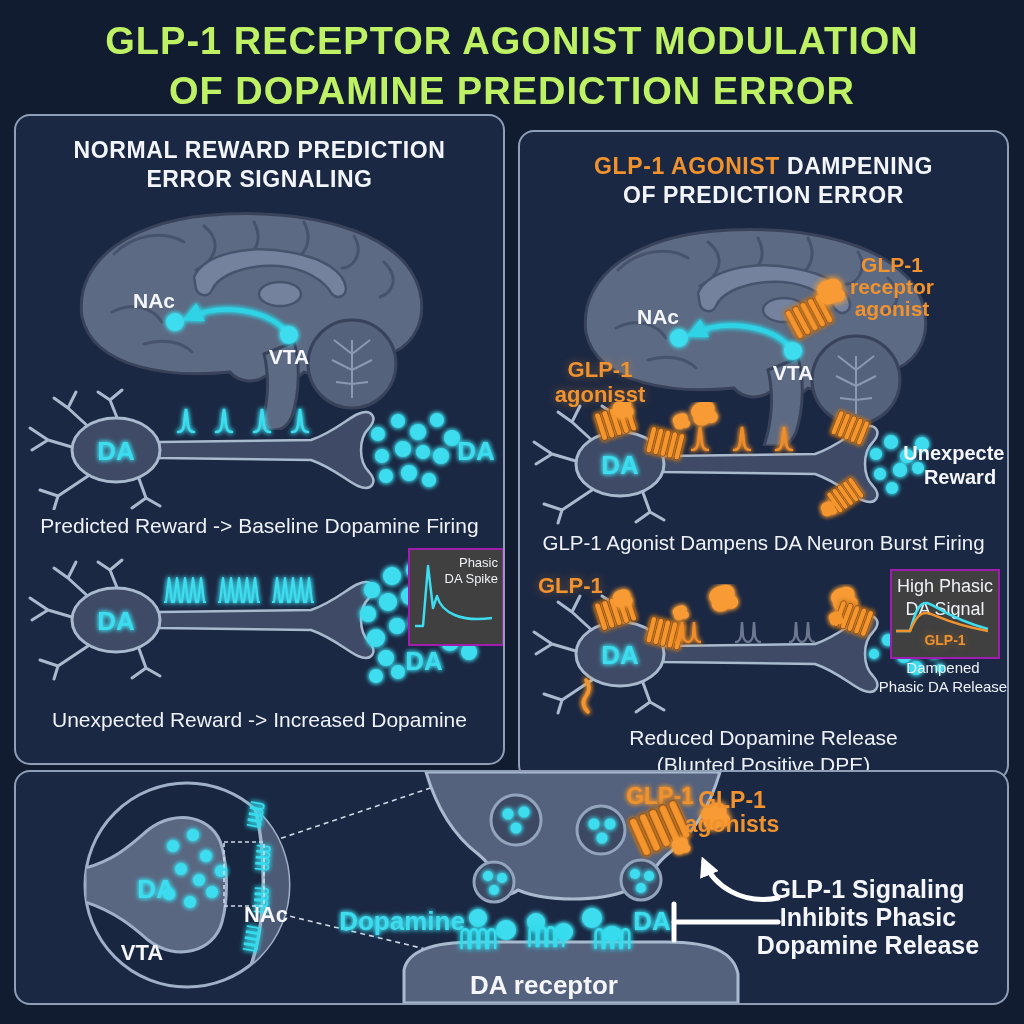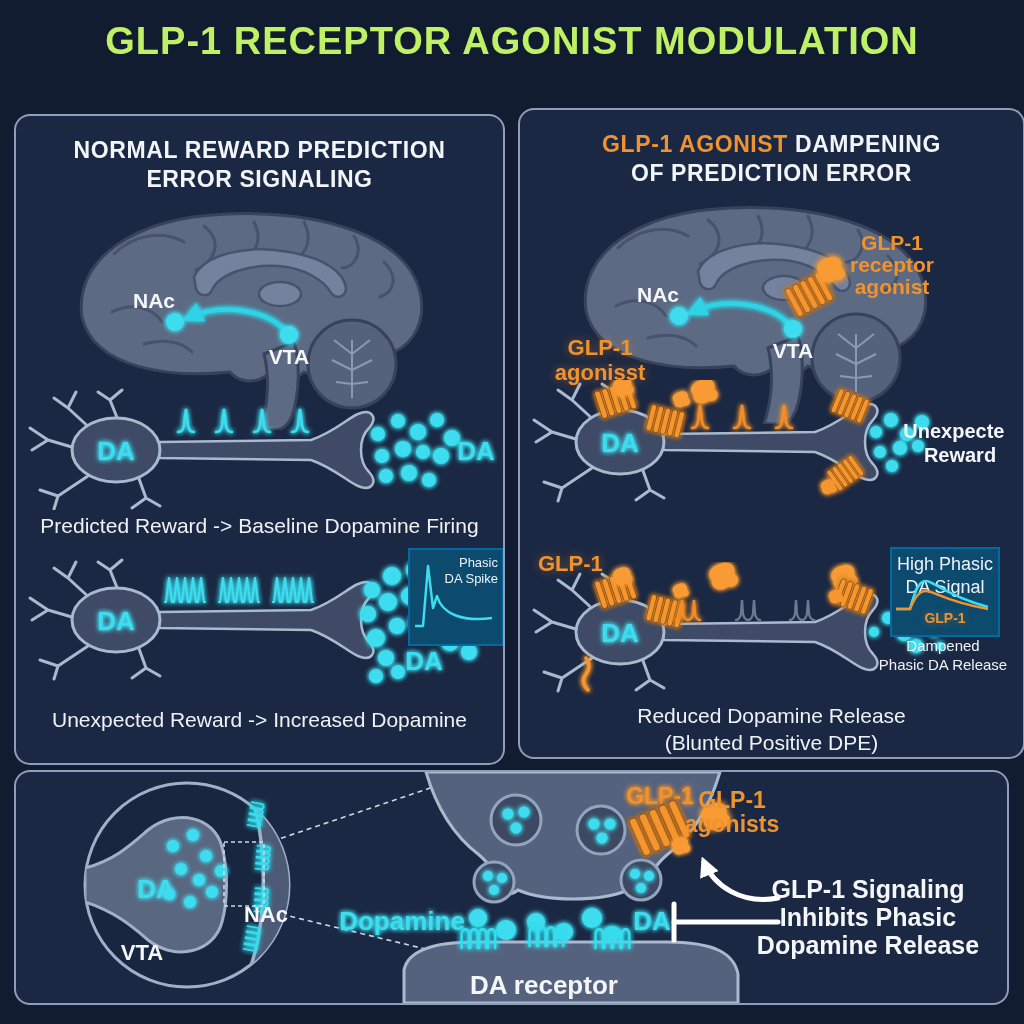--- a/index.html
+++ b/index.html
@@ -3,30 +3,30 @@
 <meta charset="utf-8">
 <style>
   html,body{margin:0;padding:0;background:#0d1627;}
   .canvas{position:relative;width:1024px;height:1024px;background:#121c30;
     font-family:"Liberation Sans",sans-serif;overflow:hidden;}
   .title{position:absolute;top:16px;left:0;width:1024px;text-align:center;
     color:#bef264;font-size:38px;font-weight:800;line-height:1.32;letter-spacing:1px;}
   .panel{position:absolute;background:#1b2843;border:2.5px solid #8f9eb6;
     border-radius:16px;overflow:hidden;}
   #left-panel{left:14px;top:114px;width:487px;height:647px;}
-  #right-panel{left:518px;top:108px;width:487px;height:647px;padding-left:16px;}
+  #right-panel{left:518px;top:130px;width:487px;height:647px;}
   #bottom-panel{left:14px;top:770px;width:991px;height:231px;}
   .heading{position:absolute;top:20px;left:0;width:100%;text-align:center;
     color:#f2f5f9;font-size:23px;font-weight:800;line-height:1.28;letter-spacing:0.6px;}
   .accent{color:#f0922d;}
   .caption{position:absolute;left:0;width:100%;text-align:center;color:#eef2f7;
     font-size:21px;font-weight:400;line-height:1.3;}
   .rowsvg{position:absolute;left:4px;width:480px;}
   .brainsvg{position:absolute;left:38px;top:76px;width:412px;height:238px;}
-  .inset{position:absolute;background:#0c4a6e;border:2px solid #0369a1;}
+  .inset{position:absolute;background:#404040;border:2px solid #a21caf;}
   .inset-note{position:absolute;color:#eef2f7;text-align:center;font-size:15px;line-height:1.25;}
   .orange-label{position:absolute;color:#f0922d;font-weight:700;text-align:center;
     text-shadow:0 0 10px rgba(240,146,45,.45);line-height:1.12;}
   svg text{font-family:"Liberation Sans",sans-serif;}
   .da-label{fill:#3ddcee;font-size:26px;font-weight:700;text-anchor:middle;}
   .wlabel{fill:#f4f6fa;font-weight:700;text-anchor:middle;}
   .olabel{fill:#f0922d;font-weight:700;text-anchor:middle;}
 </style>
 </head>
 <body>
@@ -83,20 +83,21 @@
         <ellipse cx="226" cy="102" rx="21" ry="12" fill="#74829d" stroke="#47536d" stroke-width="2.5"></ellipse>
         <path d="M240,150 C246,170 246,200 238,224 C234,234 228,238 220,238 L206,238 C214,214 216,186 210,162 Z" fill="#5d6a83" stroke="#38425a" stroke-width="3"></path>
         <circle cx="298" cy="172" r="44" fill="#55627c" stroke="#38425a" stroke-width="3"></circle>
         <path fill="none" stroke="#8b99b2" stroke-width="2" d="M298,206 L298,148 M298,162 L280,148 M298,162 L316,148 M298,178 L278,168 M298,178 L318,168 M298,192 L282,190 M298,192 L314,190"></path>
       </g>
     </defs>
   </svg>
 
   <div class="title">
     <div>GLP-1 RECEPTOR AGONIST MODULATION</div>
+    <div>OF DOPAMINE PREDICTION ERROR</div>
   </div>
 
   <section class="panel" id="left-panel">
     <div class="heading">
       <div>NORMAL REWARD PREDICTION</div>
       <div>ERROR SIGNALING</div>
     </div>
 
     <svg class="brainsvg" viewBox="0 0 412 238">
       <use href="#brain-base"></use>
@@ -256,20 +257,21 @@
           <circle cx="356" cy="72" r="6"></circle>
           <circle cx="376" cy="68" r="7"></circle>
         <circle cx="394" cy="66" r="6"></circle>
           <circle cx="368" cy="86" r="6"></circle>
       </g>
       <g>
         <text x="436" y="58" class="wlabel" font-size="20">Unexpected</text>
         <text x="436" y="82" class="wlabel" font-size="20">Reward</text>
       </g>
     </svg>
+    <div class="caption" style="top:398px;font-size:20.5px">GLP-1 Agonist Dampens DA Neuron Burst Firing</div>
 
     <div class="orange-label" style="left:18px;top:442px;width:80px;font-size:22px;text-align:left">GLP-1</div>
 
     <svg class="rowsvg" style="top:452px;height:145px" viewBox="0 0 480 145">
       <use href="#neuron-body" transform="translate(0,8)"></use>
       <path d="M62,96 q6,8 0,16 q-6,8 2,16" fill="none" stroke="#f5952e" stroke-width="3.5" stroke-linecap="round" filter="url(#glow)"></path>
       <g style="color:#f5952e" filter="url(#glow)">
         <g transform="translate(70,20) rotate(-18)">
             <use href="#comb5" transform="scale(0.95)"></use>
           </g>

